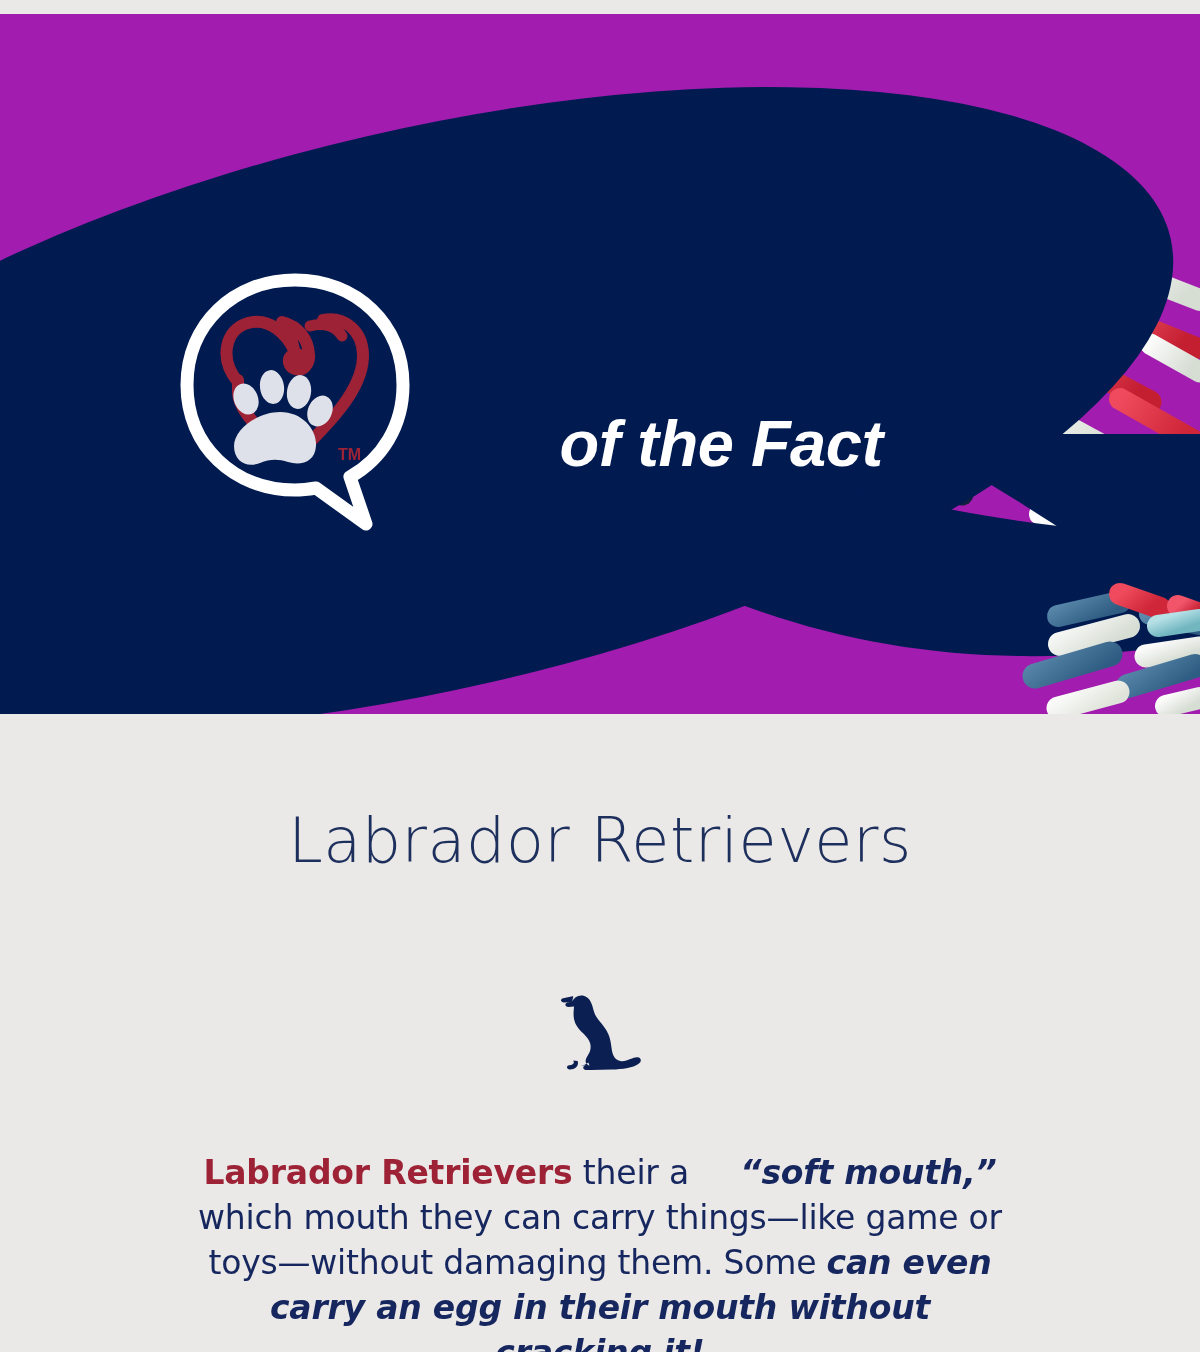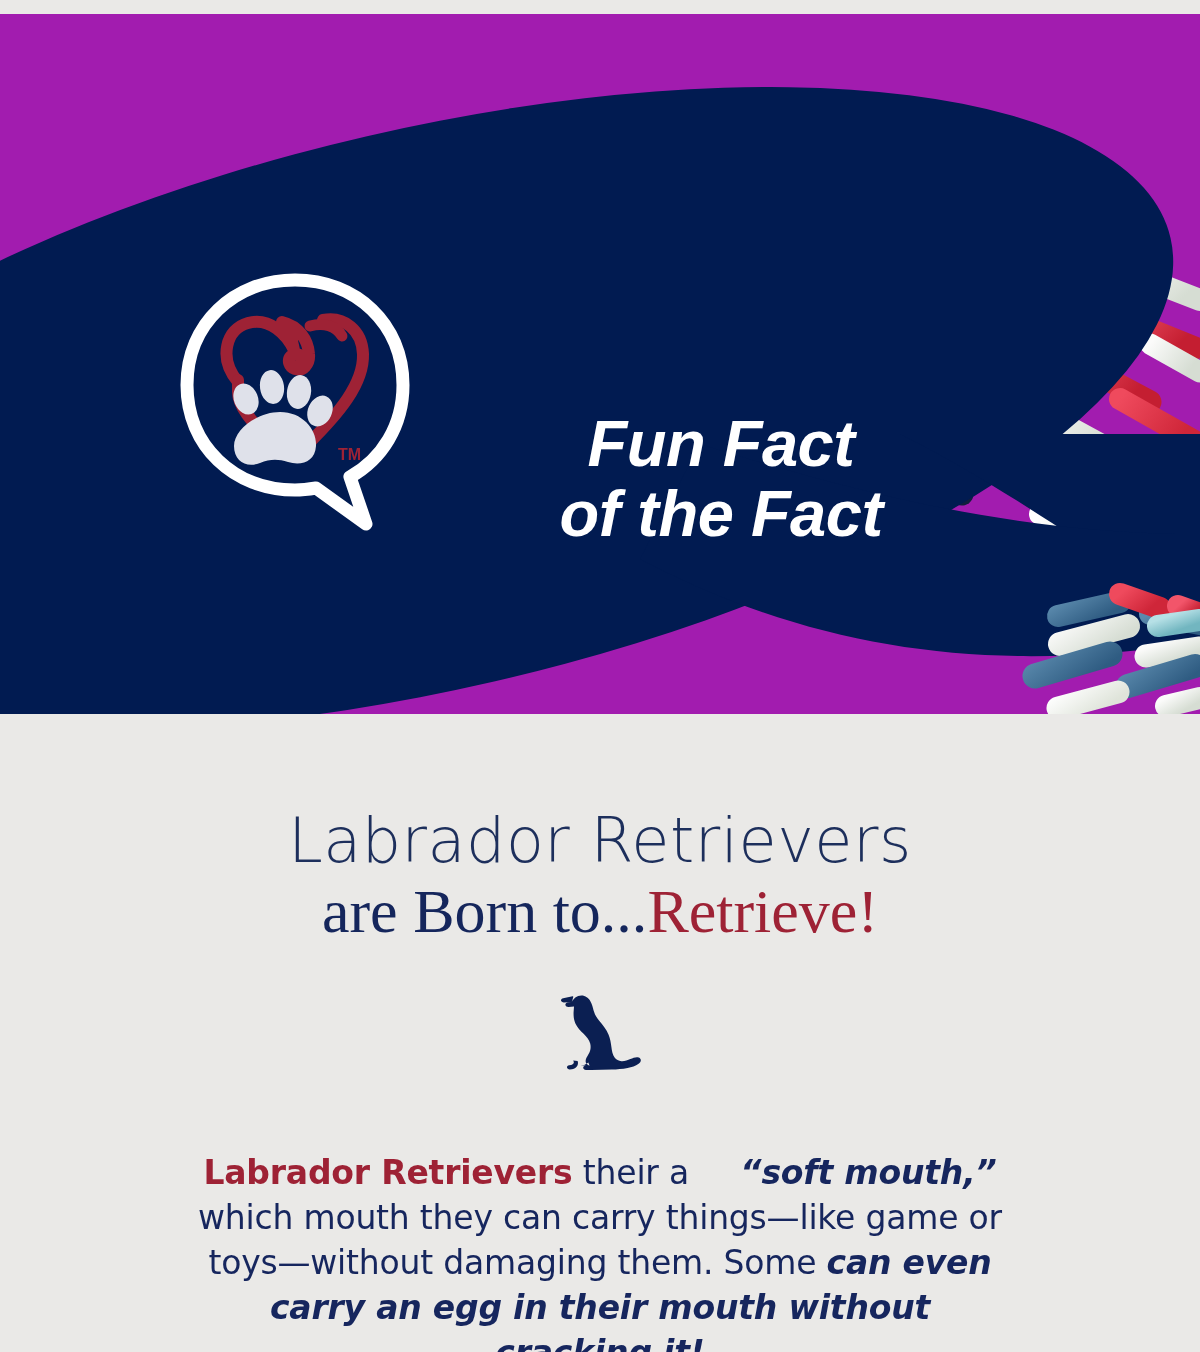--- a/index.html
+++ b/index.html
@@ -220,30 +220,28 @@
                    C118,193 110,193 100,197
                    C87,202 74,196 74,180
                    C74,163 98,146 120,146 Z"></path>
         </g>
 
         <text x="178" y="194" font-family="Liberation Sans, sans-serif" font-size="16" font-weight="bold" fill="#9e2235">TM</text>
       </svg>
     </div>
 
     <div class="hero-title">
-      <span class="l1">Fun Fact</span>
       <span class="l2">of the Fact</span>
     </div>
   </div>
 
   <div class="body-area">
 
     <div class="headline">
       <span class="hl1">Labrador Retrievers</span>
-      <span class="hl2"><span>are Born to...</span><span class="accent">Retrieve!</span></span>
     </div>
 
     <div class="dog-wrap">
       <svg width="100" height="82" viewBox="0 0 100 82">
         <path fill="#0b1f52" d="M21.5,10.0
           C23.0,5.6 27.0,2.6 31.4,2.6
           C35.4,2.6 38.6,5.0 40.5,8.4
           C42.2,11.4 42.8,14.6 43.6,17.4
           C44.6,21.0 46.4,24.4 49.0,27.6
           C52.6,32.0 56.4,36.4 58.6,41.8

